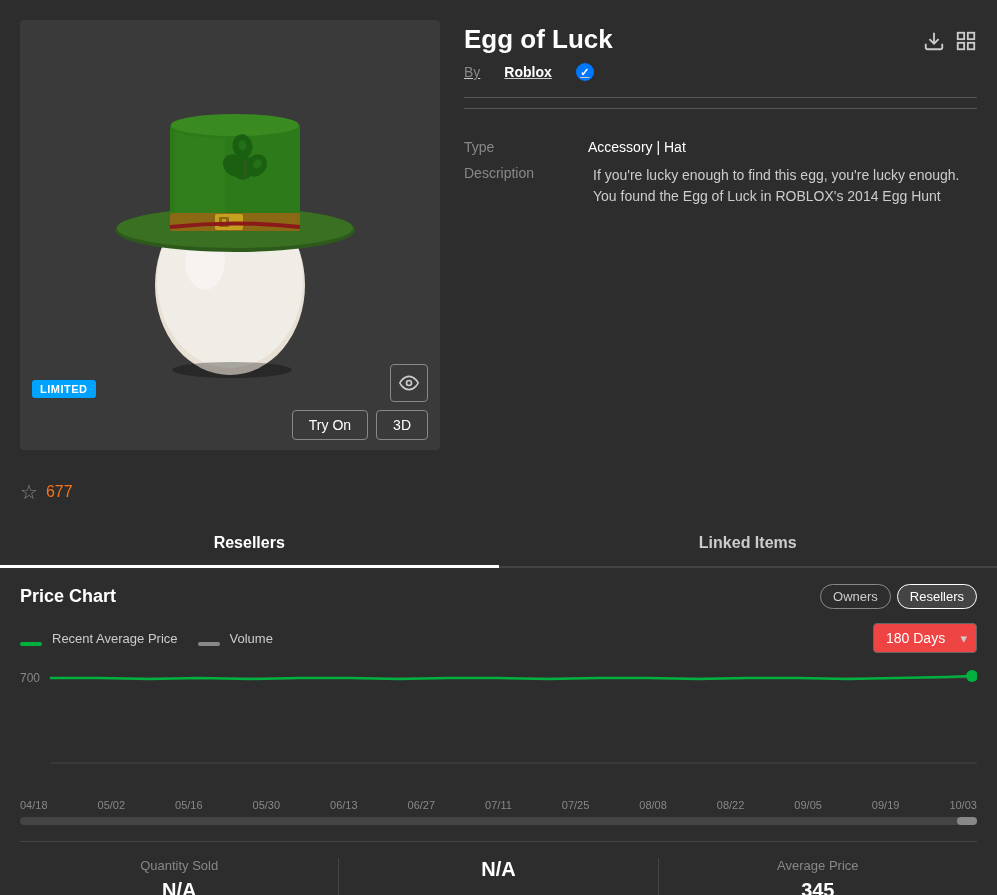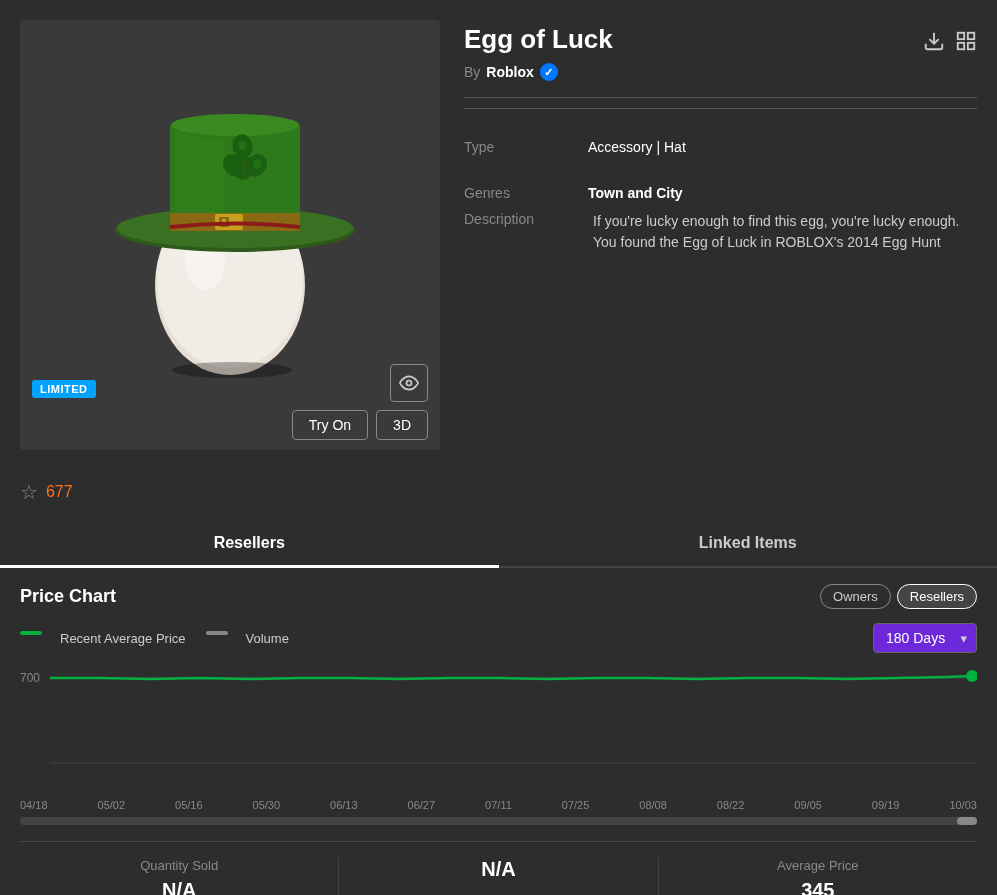--- a/index.html
+++ b/index.html
@@ -124,24 +124,25 @@
       background: none;
       border: none;
       color: #ccc;
       cursor: pointer;
       font-size: 18px;
     }
 
     .by-row {
       display: flex;
       align-items: center;
-      gap: 6px;
+      gap: 24px;
       margin-bottom: 16px;
       color: #ccc;
       font-size: 14px;
+      text-decoration: underline;
     }
 
     .by-label { color: #888; }
 
     .creator-name {
       color: #fff;
       font-weight: bold;
     }
 
     .verified-badge {
@@ -323,36 +324,36 @@
       display: flex;
       align-items: center;
       gap: 20px;
       margin-bottom: 10px;
       font-size: 13px;
       color: #ccc;
     }
 
     .legend-item {
       display: flex;
-      align-items: flex-start;
-      gap: 18px;
+      align-items: flex-end;
+      gap: 10px;
     }
 
     .legend-color {
       width: 22px;
       height: 4px;
       border-radius: 2px;
     }
 
     .legend-color.green { background: #00b140; }
     .legend-color.gray { background: #888; }
 
     .days-dropdown {
       margin-left: auto;
-      background: #6d28d9;
+      background: #ef4444;
       color: #fff;
       border: 1.5px solid #666;
       border-radius: 4px;
       padding: 6px 30px 6px 12px;
       font-size: 14px;
       cursor: pointer;
       appearance: none;
       -webkit-appearance: none;
       position: relative;
     }
@@ -555,24 +556,20 @@
     <hr class="divider">
 
 
     <hr class="divider">
 
     <div class="detail-row">
       <span class="detail-label">Type</span>
       <span class="detail-value">Accessory | Hat</span>
     </div>
 
-    <div class="detail-row">
-      <span class="detail-label">Genres</span>
-      <span class="detail-value bold">Town and City</span>
-    </div>
 
     <div class="description-row">
       <span class="detail-label">Description</span>
       <span class="description-text">If you're lucky enough to find this egg, you're lucky enough. You found the Egg of Luck in ROBLOX's 2014 Egg Hunt</span>
     </div>
   </div>
 </div>
 
 <div class="stars-row">
   <span class="star-icon">☆</span>

